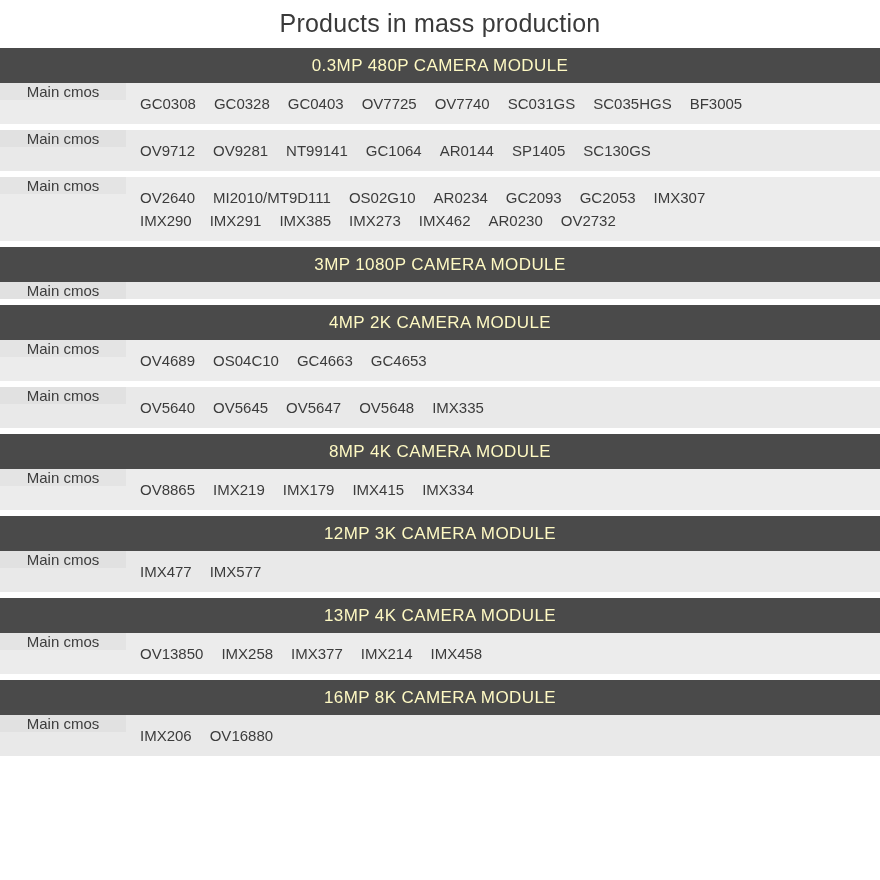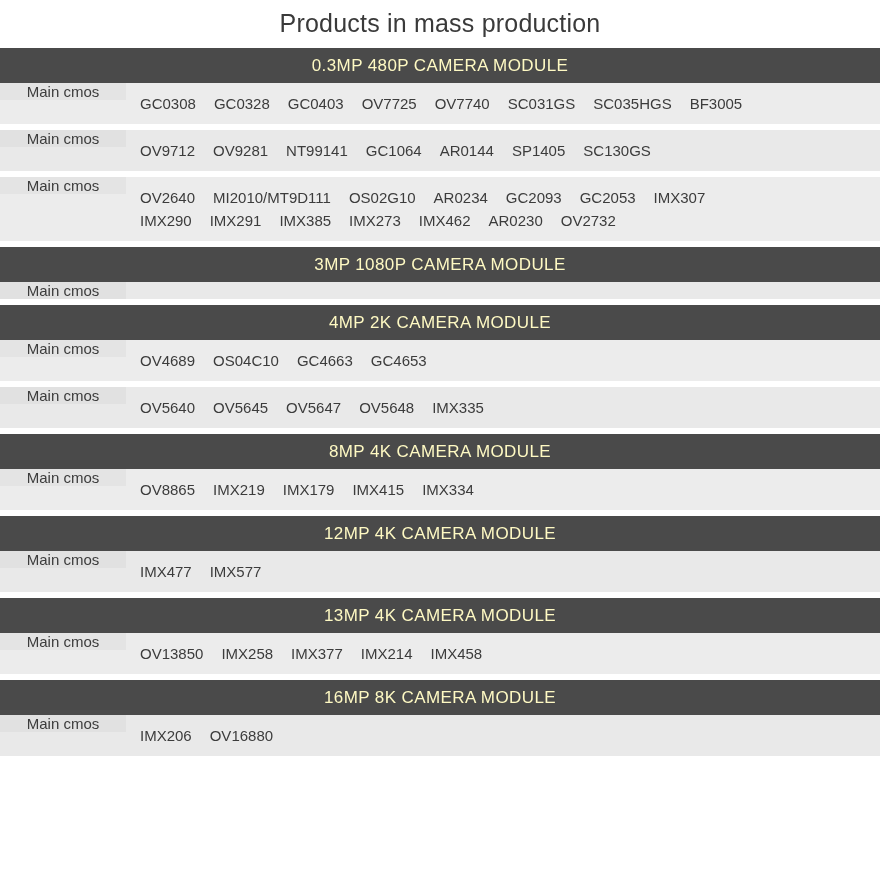--- a/index.html
+++ b/index.html
@@ -139,21 +139,21 @@
 
     <div class="section-header">8MP 4K CAMERA MODULE</div>
     <div class="row shade-a">
       <div class="row-label">Main cmos</div>
       <div class="row-values">
         <span class="chip">OV8865</span><span class="chip">IMX219</span><span class="chip">IMX179</span><span class="chip">IMX415</span><span class="chip">IMX334</span>
       </div>
     </div>
     <div class="spacer"></div>
 
-    <div class="section-header">12MP 4K CAMERA MODULE</div>
+    <div class="section-header">12MP 3K CAMERA MODULE</div>
     <div class="row shade-b">
       <div class="row-label">Main cmos</div>
       <div class="row-values">
         <span class="chip">IMX477</span><span class="chip">IMX577</span>
       </div>
     </div>
     <div class="spacer"></div>
 
     <div class="section-header">13MP 4K CAMERA MODULE</div>
     <div class="row shade-a">

